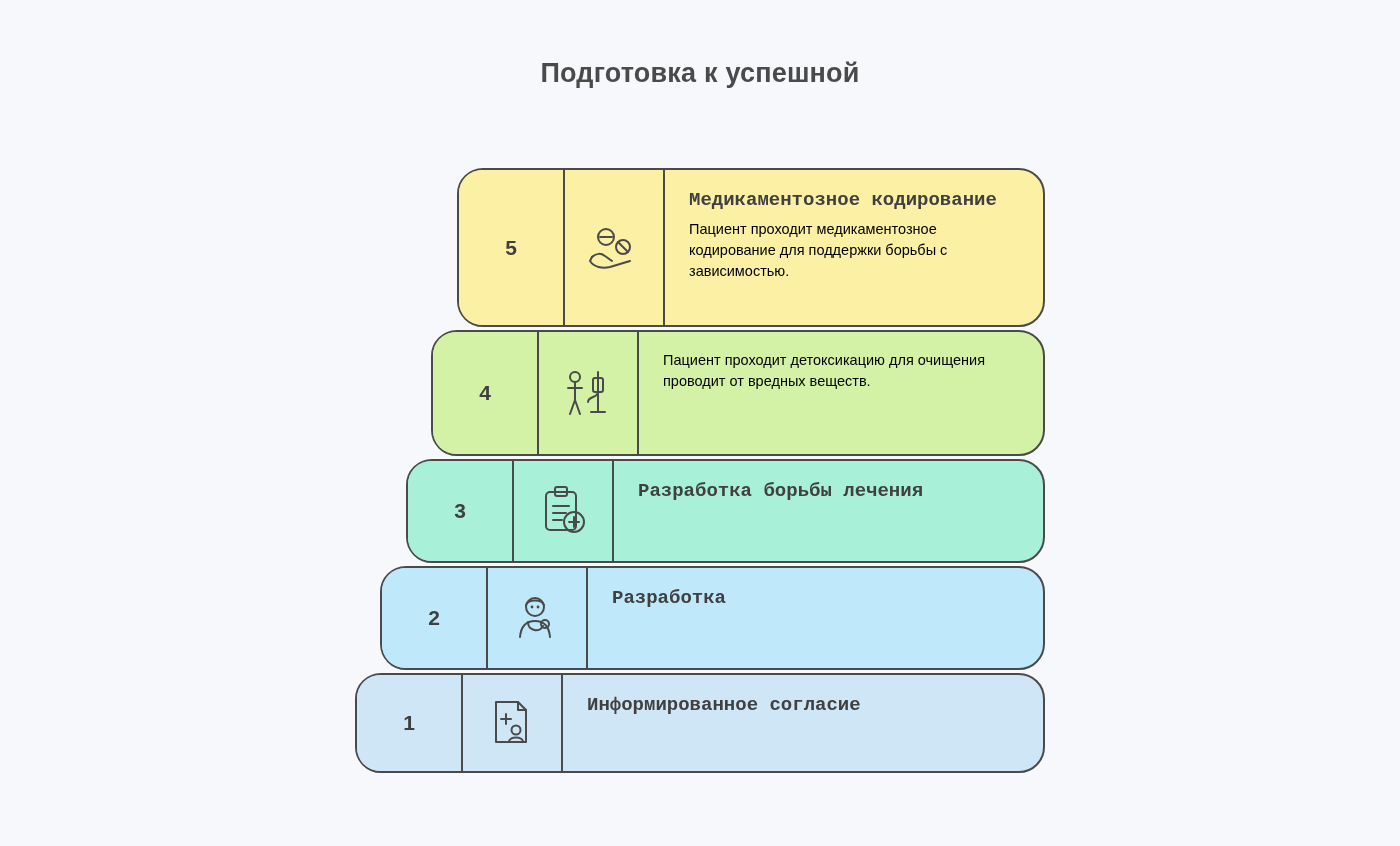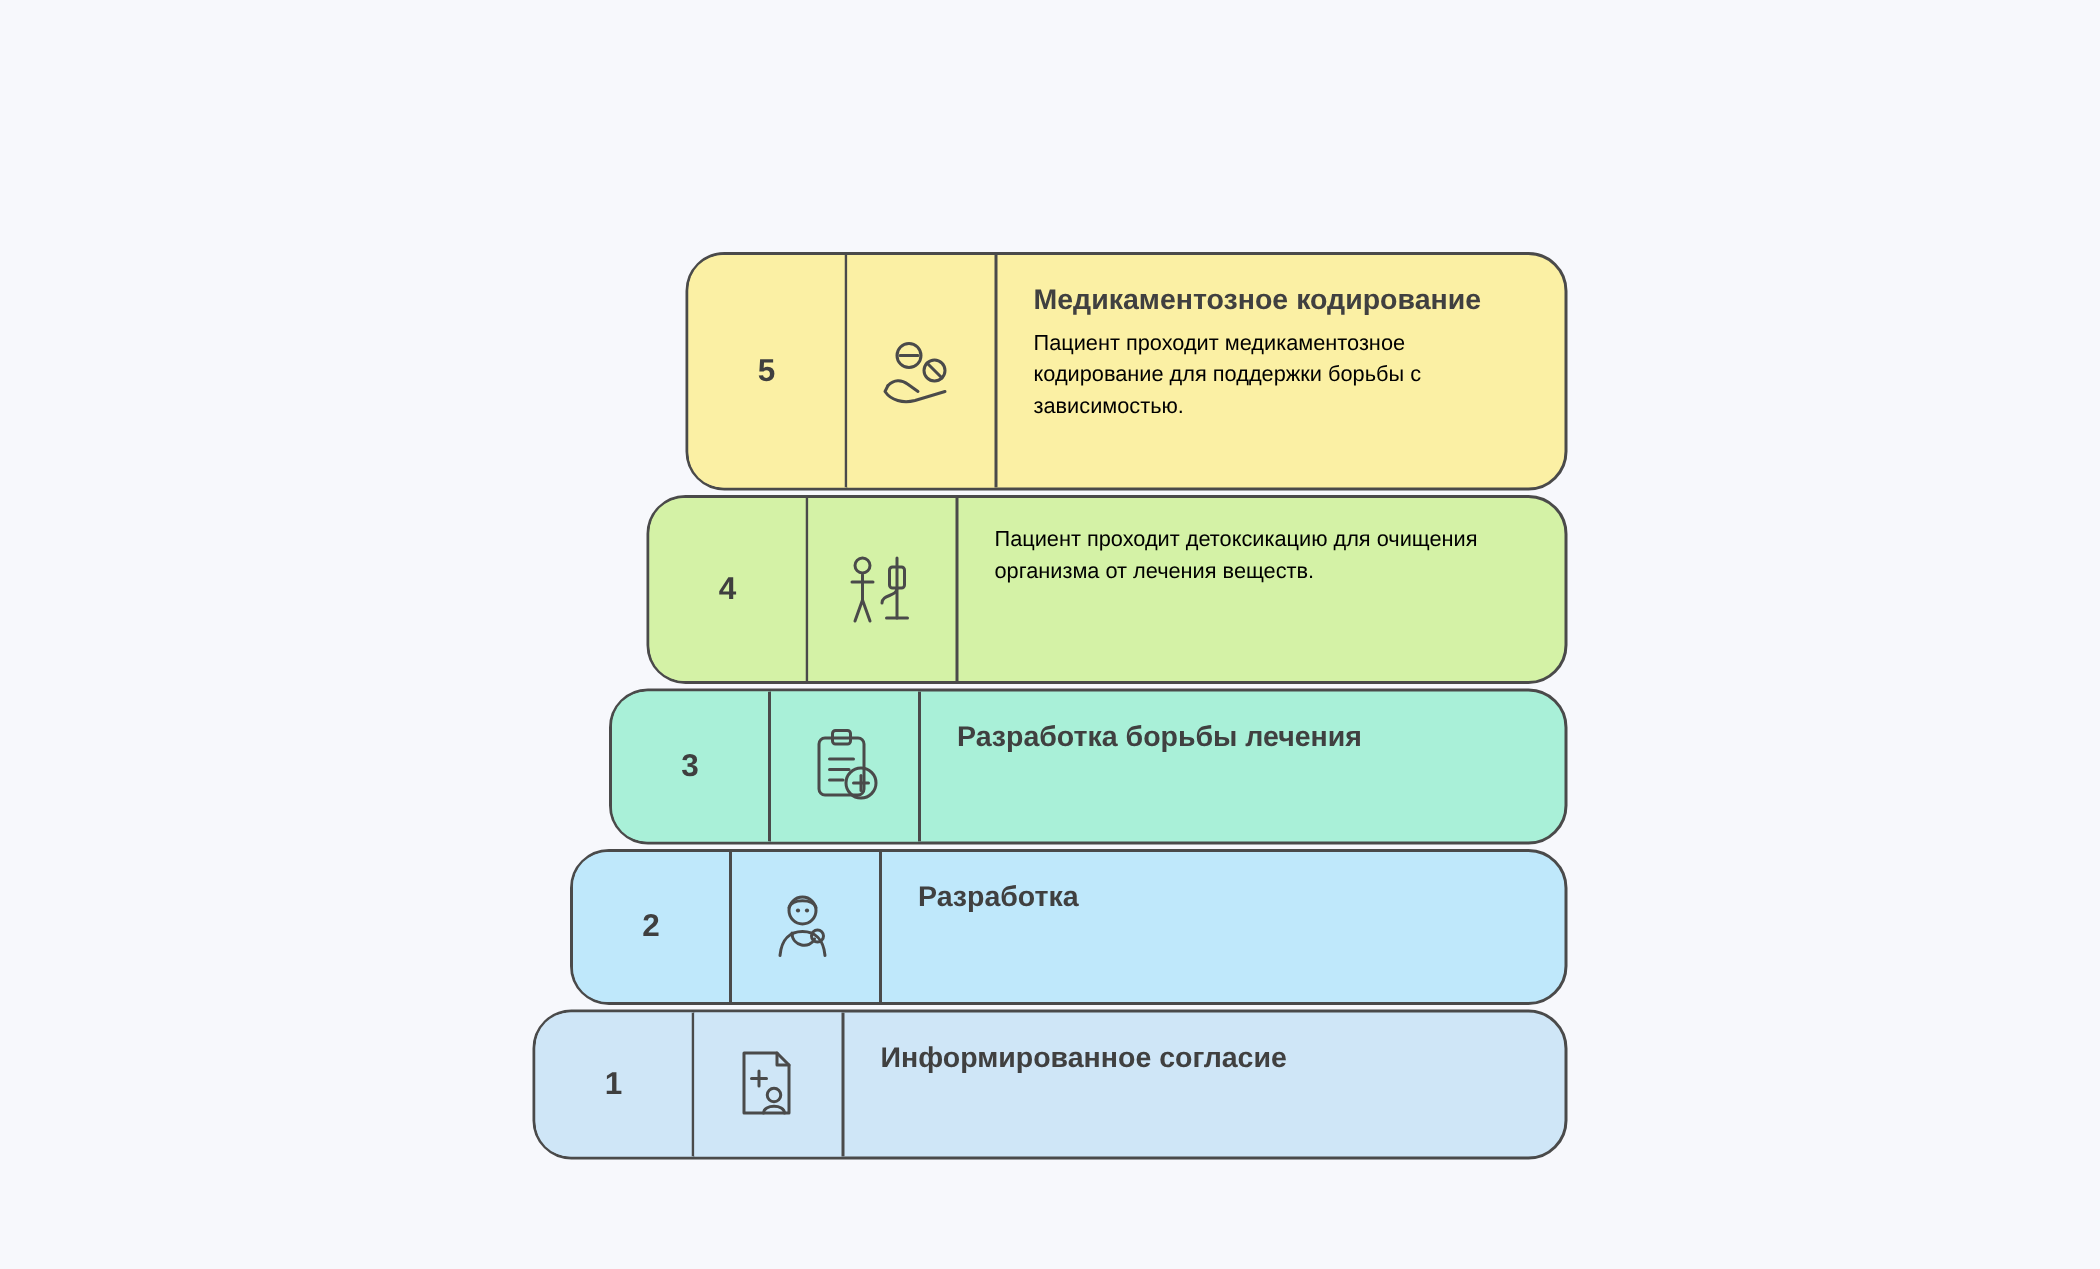--- a/index.html
+++ b/index.html
@@ -84,20 +84,21 @@
     justify-content: flex-start;
     overflow: hidden;
   }
 
   .step-heading {
     font-size: 19px;
     font-weight: bold;
     color: #404040;
     line-height: 25px;
     margin: 0 0 6px 0;
+    font-family: Liberation Mono, monospace;
   }
   .step-desc {
     font-size: 14.5px;
     line-height: 21px;
     color: #000000;
     margin: 0;
     max-width: 370px;
   }
 
   
@@ -158,20 +159,21 @@
 
   
   .step-body { border-radius: 0 23px 23px 0; }
 
   .ico { stroke: #4a4a4a; stroke-width: 2; fill: none; stroke-linecap: round; stroke-linejoin: round; }
 </style>
 </head>
 <body>
 
 <div id="page-title">
+  <span class="title-line">Подготовка к успешной</span>
 </div>
 
 <div id="chart">
 
   <div class="step" id="step-5">
     <div class="step-number">5</div>
     <div class="step-icon">
       <svg width="56" height="50" viewBox="0 0 56 50" aria-hidden="true">
         <g class="ico">
           <circle cx="20" cy="14" r="8"></circle>
@@ -199,21 +201,21 @@
           <path d="M6 22 L20 22"></path>
           <path d="M13 34 L8 48 M13 34 L18 48"></path>
           <path d="M36 6 L36 46"></path>
           <path d="M29 46 L43 46"></path>
           <rect x="31" y="12" width="10" height="14" rx="2"></rect>
           <path d="M36 26 C36 32 26 30 26 36"></path>
         </g>
       </svg>
     </div>
     <div class="step-body">
-      <div class="step-desc">Пациент проходит детоксикацию для очищения организма от лечения веществ.</div>
+      <div class="step-desc">Пациент проходит детоксикацию для очищения проводит от вредных веществ.</div>
     </div>
   </div>
 
   <div class="step" id="step-3">
     <div class="step-number">3</div>
     <div class="step-icon">
       <svg width="50" height="54" viewBox="0 0 50 54" aria-hidden="true">
         <g class="ico">
           <rect x="8" y="8" width="30" height="38" rx="4"></rect>
           <rect x="17" y="3" width="12" height="9" rx="2"></rect>

